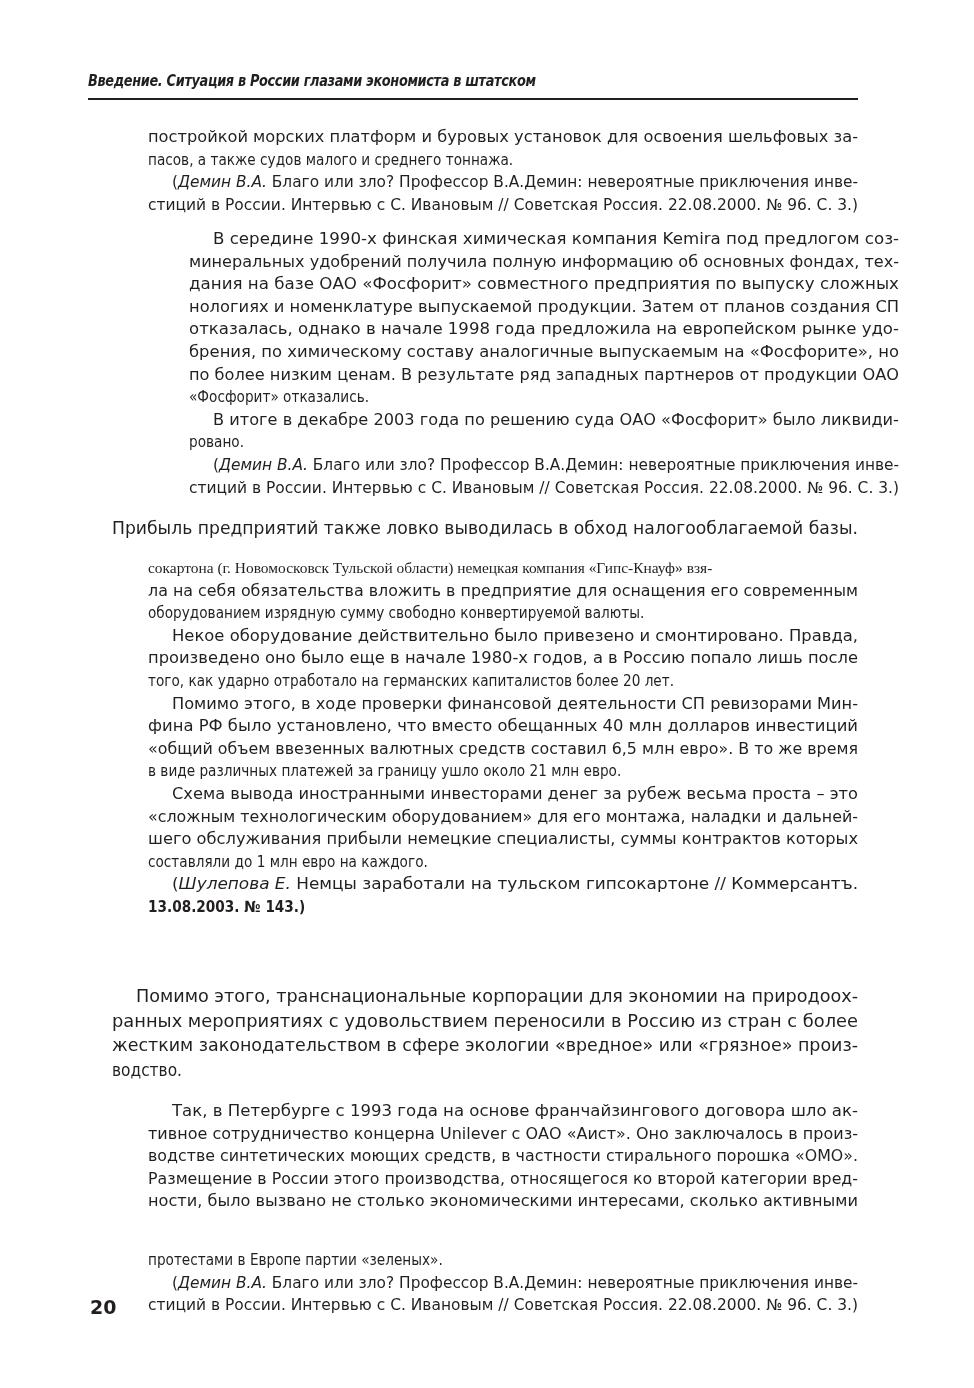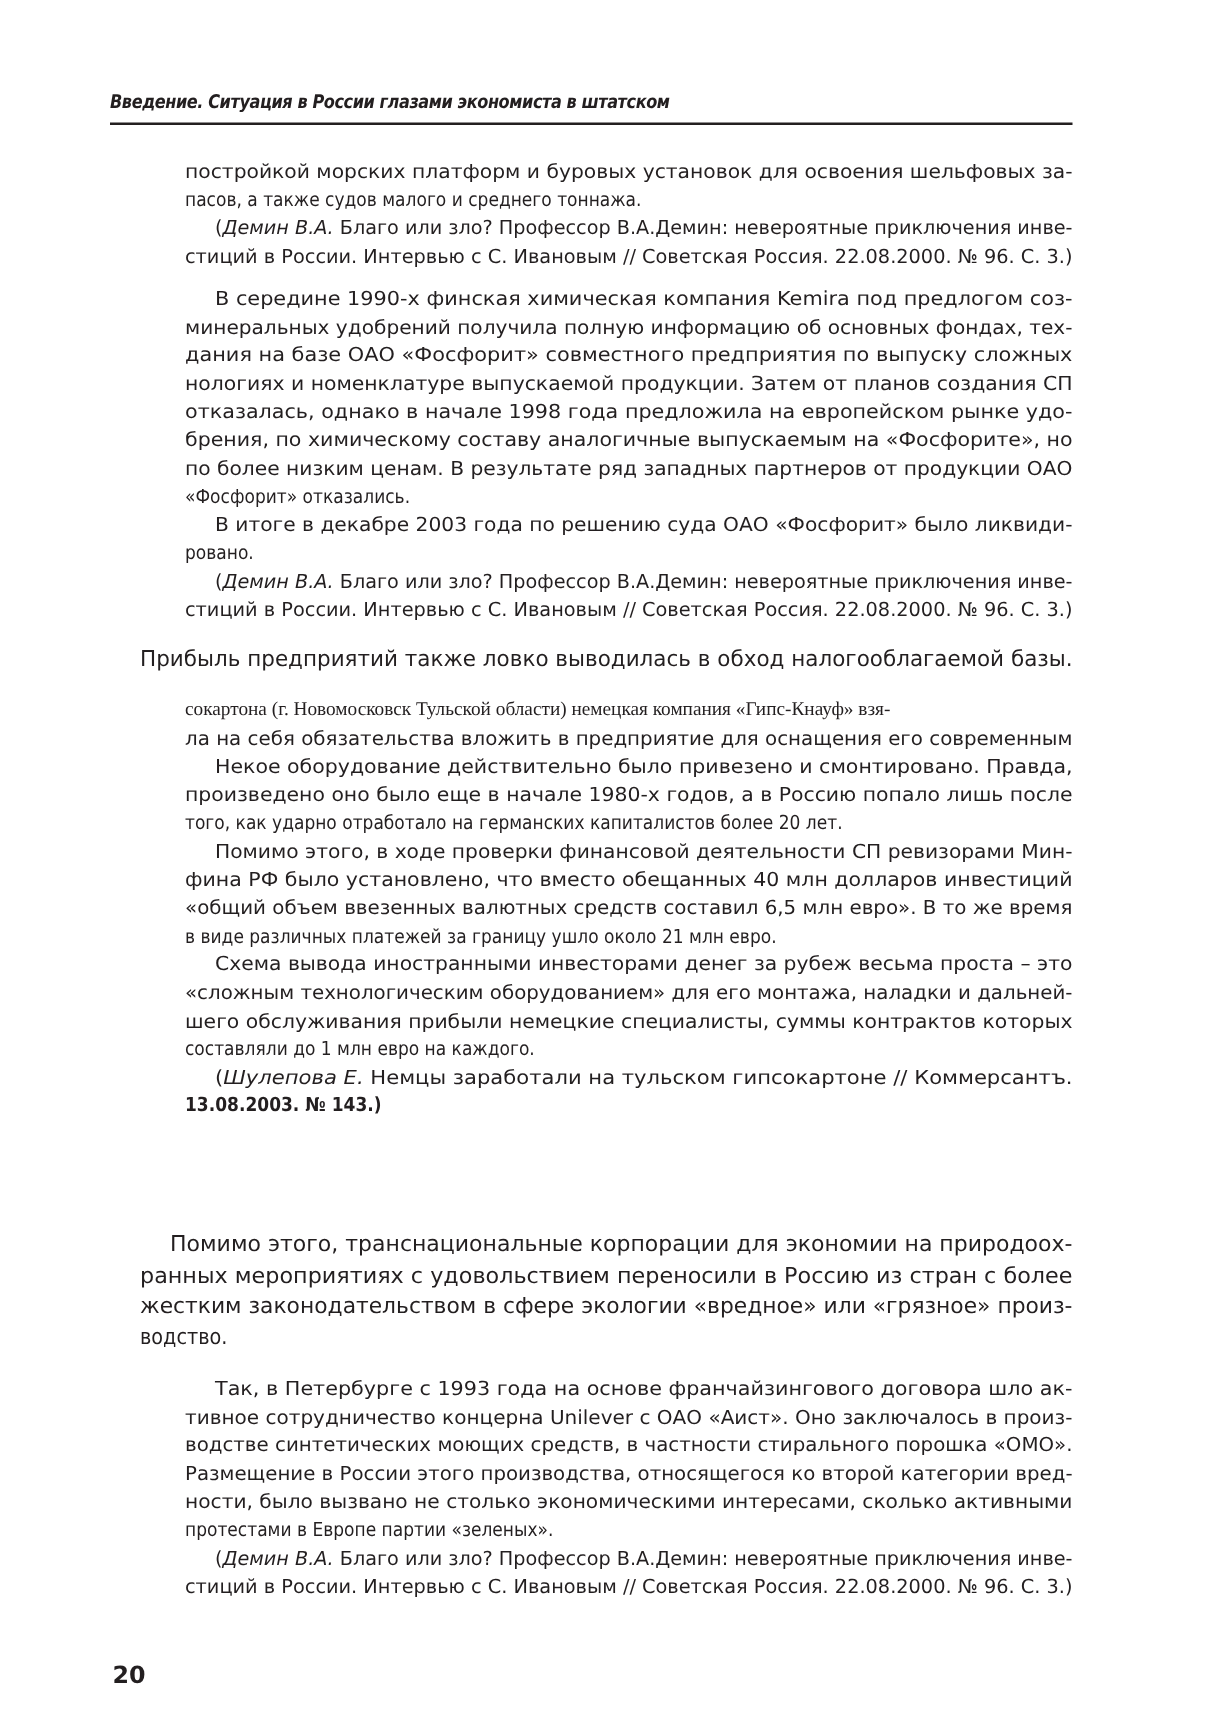--- a/index.html
+++ b/index.html
@@ -8,57 +8,58 @@
   .header-title { font-style: italic; font-weight: bold; font-size: 15px; letter-spacing: -0.4px; font-family: "DejaVu Sans", sans-serif; transform: scaleX(0.86); transform-origin: left; white-space: nowrap; display: block; height: 22px; line-height: 22px; }
   .header-rule { position: absolute; left: 0; top: 28px; width: 770px; height: 2px; background: #231f20; }
   .content { position: absolute; left: 0; top: 0; width: 974px; }
   .quote { position: absolute; left: 148px; width: 710px; font-size: 15.5px; line-height: 22.6px; text-align: justify; }
   .quote .line { display: block; white-space: nowrap; text-align-last: justify; text-align: justify; }
   .main { position: absolute; left: 112px; width: 746px; font-size: 17.5px; line-height: 24.5px; text-align: justify; }
   .ital { font-style: italic; }
   .line { display: block; text-align: justify; text-align-last: justify; white-space: nowrap; }
   .line.last { text-align-last: left; }
   .cond { display: inline-block; transform-origin: left; }
-  .page-number { position: absolute; left: 90px; top: 1296px; font-weight: bold; font-size: 19px; margin-top: 33px; }
+  .page-number { position: absolute; left: 90px; top: 1296px; font-weight: bold; font-size: 19px; }
 </style>
 </head>
 <body>
 
 <div class="header">
   <span class="header-title">Введение. Ситуация в России глазами экономиста в штатском</span>
   <div class="header-rule"></div>
 </div>
 
 <div class="content" id="content">
     <div class="quote" style="top: 126px;">
       <span class="line" style="height: 22.6px; line-height: 22.6px; padding-left: 0px; width: 710px;"><span class="cond" style="transform: scaleX(1.0467);"><span>постройкой морских платформ и буровых установок для освоения шельфовых за-</span></span></span>
       <span class="line last" style="height: 22.6px; line-height: 22.6px; padding-left: 0px; width: 710px;"><span class="cond" style="transform: scaleX(0.88);"><span>пасов, а также судов малого и среднего тоннажа.</span></span></span>
       <span class="line" style="height: 22.6px; line-height: 22.6px; padding-left: 24px; width: 686px;"><span class="cond" style="transform: scaleX(0.9919);">(<span class="ital">Демин В.А.</span><span> Благо или зло? Профессор В.А.Демин: невероятные приключения инве-</span></span></span>
       <span class="line" style="height: 22.6px; line-height: 22.6px; padding-left: 0px; width: 710px;"><span class="cond" style="transform: scaleX(0.9966);"><span>стиций в России. Интервью с С. Ивановым // Советская Россия. 22.08.2000. № 96. С. 3.)</span></span></span>
     </div>
-    <div class="quote" style="top: 228px;">
+    <div class="quote" style="top: 228px; margin-left: 41px;">
       <span class="line" style="height: 22.6px; line-height: 22.6px; padding-left: 24px; width: 686px;"><span class="cond" style="transform: scaleX(1.0741);"><span>В середине 1990-х финская химическая компания Kemira под предлогом соз-</span></span></span>
       <span class="line" style="height: 22.6px; line-height: 22.6px; padding-left: 0px; width: 710px;"><span class="cond" style="transform: scaleX(1.0379);"><span>минеральных удобрений получила полную информацию об основных фондах, тех-</span></span></span>
       <span class="line" style="height: 22.6px; line-height: 22.6px; padding-left: 0px; width: 710px;"><span class="cond" style="transform: scaleX(1.0765);"><span>дания на базе ОАО «Фосфорит» совместного предприятия по выпуску сложных</span></span></span>
       <span class="line" style="height: 22.6px; line-height: 22.6px; padding-left: 0px; width: 710px;"><span class="cond" style="transform: scaleX(1.0509);"><span>нологиях и номенклатуре выпускаемой продукции. Затем от планов создания СП</span></span></span>
       <span class="line" style="height: 22.6px; line-height: 22.6px; padding-left: 0px; width: 710px;"><span class="cond" style="transform: scaleX(1.068);"><span>отказалась, однако в начале 1998 года предложила на европейском рынке удо-</span></span></span>
       <span class="line" style="height: 22.6px; line-height: 22.6px; padding-left: 0px; width: 710px;"><span class="cond" style="transform: scaleX(1.059);"><span>брения, по химическому составу аналогичные выпускаемым на «Фосфорите», но</span></span></span>
       <span class="line" style="height: 22.6px; line-height: 22.6px; padding-left: 0px; width: 710px;"><span class="cond" style="transform: scaleX(1.0435);"><span>по более низким ценам. В результате ряд западных партнеров от продукции ОАО</span></span></span>
       <span class="line last" style="height: 22.6px; line-height: 22.6px; padding-left: 0px; width: 710px;"><span class="cond" style="transform: scaleX(0.88);"><span>«Фосфорит» отказались.</span></span></span>
       <span class="line" style="height: 22.6px; line-height: 22.6px; padding-left: 24px; width: 686px;"><span class="cond" style="transform: scaleX(1.0433);"><span>В итоге в декабре 2003 года по решению суда ОАО «Фосфорит» было ликвиди-</span></span></span>
       <span class="line last" style="height: 22.6px; line-height: 22.6px; padding-left: 0px; width: 710px;"><span class="cond" style="transform: scaleX(0.88);"><span>ровано.</span></span></span>
       <span class="line" style="height: 22.6px; line-height: 22.6px; padding-left: 24px; width: 686px;"><span class="cond" style="transform: scaleX(0.9919);">(<span class="ital">Демин В.А.</span><span> Благо или зло? Профессор В.А.Демин: невероятные приключения инве-</span></span></span>
       <span class="line" style="height: 22.6px; line-height: 22.6px; padding-left: 0px; width: 710px;"><span class="cond" style="transform: scaleX(0.9966);"><span>стиций в России. Интервью с С. Ивановым // Советская Россия. 22.08.2000. № 96. С. 3.)</span></span></span>
     </div>
     <div class="main" style="top: 516px;">
       <span class="line" style="height: 24.5px; line-height: 24.5px; padding-left: 0px; width: 746px;"><span class="cond" style="transform: scaleX(0.9822);"><span>Прибыль предприятий также ловко выводилась в обход налогооблагаемой базы.</span></span></span>
     </div>
     <div class="quote" style="top: 557px;">
       <span class="line" style="height: 22.6px; line-height: 22.6px; padding-left: 0px; width: 710px; font-family: Liberation Serif, serif;"><span class="cond" style="transform: scaleX(0.9952);"><span>сокартона (г. Новомосковск Тульской области) немецкая компания «Гипс-Кнауф» взя-</span></span></span>
       <span class="line" style="height: 22.6px; line-height: 22.6px; padding-left: 0px; width: 710px;"><span class="cond" style="transform: scaleX(1.0236);"><span>ла на себя обязательства вложить в предприятие для оснащения его современным</span></span></span>
+      <span class="line last" style="height: 22.6px; line-height: 22.6px; padding-left: 0px; width: 710px;"><span class="cond" style="transform: scaleX(0.88);"><span>оборудованием изрядную сумму свободно конвертируемой валюты.</span></span></span>
       <span class="line" style="height: 22.6px; line-height: 22.6px; padding-left: 24px; width: 686px;"><span class="cond" style="transform: scaleX(1.0577);"><span>Некое оборудование действительно было привезено и смонтировано. Правда,</span></span></span>
       <span class="line" style="height: 22.6px; line-height: 22.6px; padding-left: 0px; width: 710px;"><span class="cond" style="transform: scaleX(1.0527);"><span>произведено оно было еще в начале 1980-х годов, а в Россию попало лишь после</span></span></span>
       <span class="line last" style="height: 22.6px; line-height: 22.6px; padding-left: 0px; width: 710px;"><span class="cond" style="transform: scaleX(0.88);"><span>того, как ударно отработало на германских капиталистов более 20 лет.</span></span></span>
       <span class="line" style="height: 22.6px; line-height: 22.6px; padding-left: 24px; width: 686px;"><span class="cond" style="transform: scaleX(1.0446);"><span>Помимо этого, в ходе проверки финансовой деятельности СП ревизорами Мин-</span></span></span>
       <span class="line" style="height: 22.6px; line-height: 22.6px; padding-left: 0px; width: 710px;"><span class="cond" style="transform: scaleX(1.0579);"><span>фина РФ было установлено, что вместо обещанных 40 млн долларов инвестиций</span></span></span>
       <span class="line" style="height: 22.6px; line-height: 22.6px; padding-left: 0px; width: 710px;"><span class="cond" style="transform: scaleX(1.0238);"><span>«общий объем ввезенных валютных средств составил 6,5 млн евро». В то же время</span></span></span>
       <span class="line last" style="height: 22.6px; line-height: 22.6px; padding-left: 0px; width: 710px;"><span class="cond" style="transform: scaleX(0.88);"><span>в виде различных платежей за границу ушло около 21 млн евро.</span></span></span>
       <span class="line" style="height: 22.6px; line-height: 22.6px; padding-left: 24px; width: 686px;"><span class="cond" style="transform: scaleX(1.0477);"><span>Схема вывода иностранными инвесторами денег за рубеж весьма проста – это</span></span></span>
       <span class="line" style="height: 22.6px; line-height: 22.6px; padding-left: 0px; width: 710px;"><span class="cond" style="transform: scaleX(1.0221);"><span>«сложным технологическим оборудованием» для его монтажа, наладки и дальней-</span></span></span>
       <span class="line" style="height: 22.6px; line-height: 22.6px; padding-left: 0px; width: 710px;"><span class="cond" style="transform: scaleX(1.05);"><span>шего обслуживания прибыли немецкие специалисты, суммы контрактов которых</span></span></span>
@@ -71,19 +72,19 @@
       <span class="line" style="height: 24.5px; line-height: 24.5px; padding-left: 0px; width: 746px;"><span class="cond" style="transform: scaleX(1.0187);"><span>ранных мероприятиях с удовольствием переносили в Россию из стран с более</span></span></span>
       <span class="line" style="height: 24.5px; line-height: 24.5px; padding-left: 0px; width: 746px;"><span class="cond" style="transform: scaleX(0.9969);"><span>жестким законодательством в сфере экологии «вредное» или «грязное» произ-</span></span></span>
       <span class="line last" style="height: 24.5px; line-height: 24.5px; padding-left: 0px; width: 746px;"><span class="cond" style="transform: scaleX(0.88);"><span>водство.</span></span></span>
     </div>
     <div class="quote" style="top: 1100px;">
       <span class="line" style="height: 22.6px; line-height: 22.6px; padding-left: 24px; width: 686px;"><span class="cond" style="transform: scaleX(1.0689);"><span>Так, в Петербурге с 1993 года на основе франчайзингового договора шло ак-</span></span></span>
       <span class="line" style="height: 22.6px; line-height: 22.6px; padding-left: 0px; width: 710px; text-decoration: underline;"><span class="cond" style="transform: scaleX(1.0332);"><span>тивное сотрудничество концерна Unilever с ОАО «Аист». Оно заключалось в произ-</span></span></span>
       <span class="line" style="height: 22.6px; line-height: 22.6px; padding-left: 0px; width: 710px;"><span class="cond" style="transform: scaleX(1.0216);"><span>водстве синтетических моющих средств, в частности стирального порошка «ОМО».</span></span></span>
       <span class="line" style="height: 22.6px; line-height: 22.6px; padding-left: 0px; width: 710px;"><span class="cond" style="transform: scaleX(1.0203);"><span>Размещение в России этого производства, относящегося ко второй категории вред-</span></span></span>
       <span class="line" style="height: 22.6px; line-height: 22.6px; padding-left: 0px; width: 710px;"><span class="cond" style="transform: scaleX(1.0414);"><span>ности, было вызвано не столько экономическими интересами, сколько активными</span></span></span>
-      <span class="line last" style="height: 22.6px; line-height: 22.6px; padding-left: 0px; width: 710px;"><span class="cond" style="transform: scaleX(0.88);"><span>протестами в Европе партии «зеленых».</span></span></span>
+      <span class="line last" style="height: 22.6px; line-height: 22.6px; padding-left: 0px; width: 710px; margin-top: 36px;"><span class="cond" style="transform: scaleX(0.88);"><span>протестами в Европе партии «зеленых».</span></span></span>
       <span class="line" style="height: 22.6px; line-height: 22.6px; padding-left: 24px; width: 686px;"><span class="cond" style="transform: scaleX(0.9919);">(<span class="ital">Демин В.А.</span><span> Благо или зло? Профессор В.А.Демин: невероятные приключения инве-</span></span></span>
       <span class="line" style="height: 22.6px; line-height: 22.6px; padding-left: 0px; width: 710px;"><span class="cond" style="transform: scaleX(0.9966);"><span>стиций в России. Интервью с С. Ивановым // Советская Россия. 22.08.2000. № 96. С. 3.)</span></span></span>
     </div>
   </div>
 
 <div class="page-number">20</div>
 
 </body></html>

